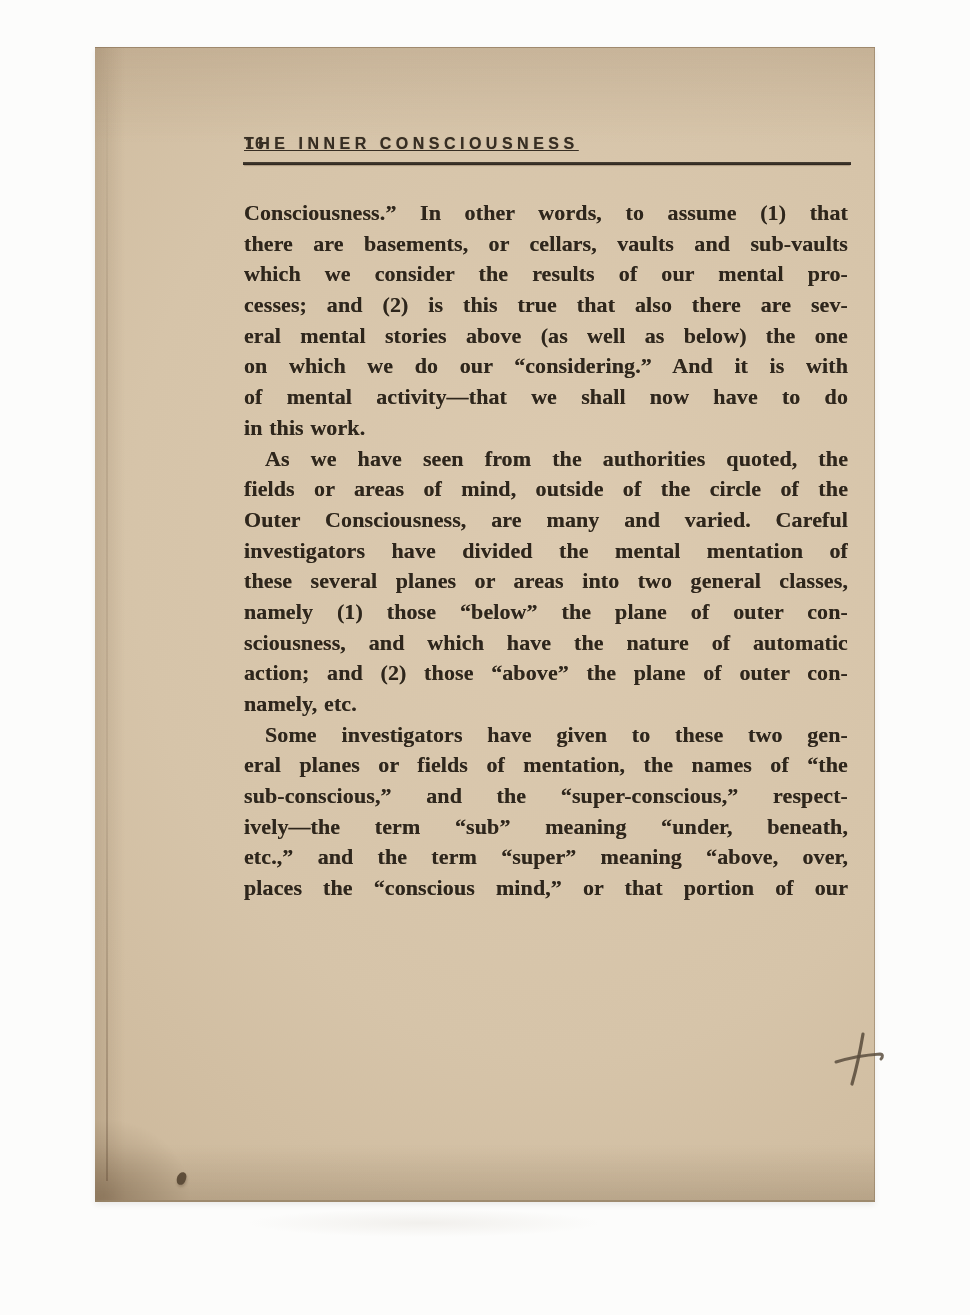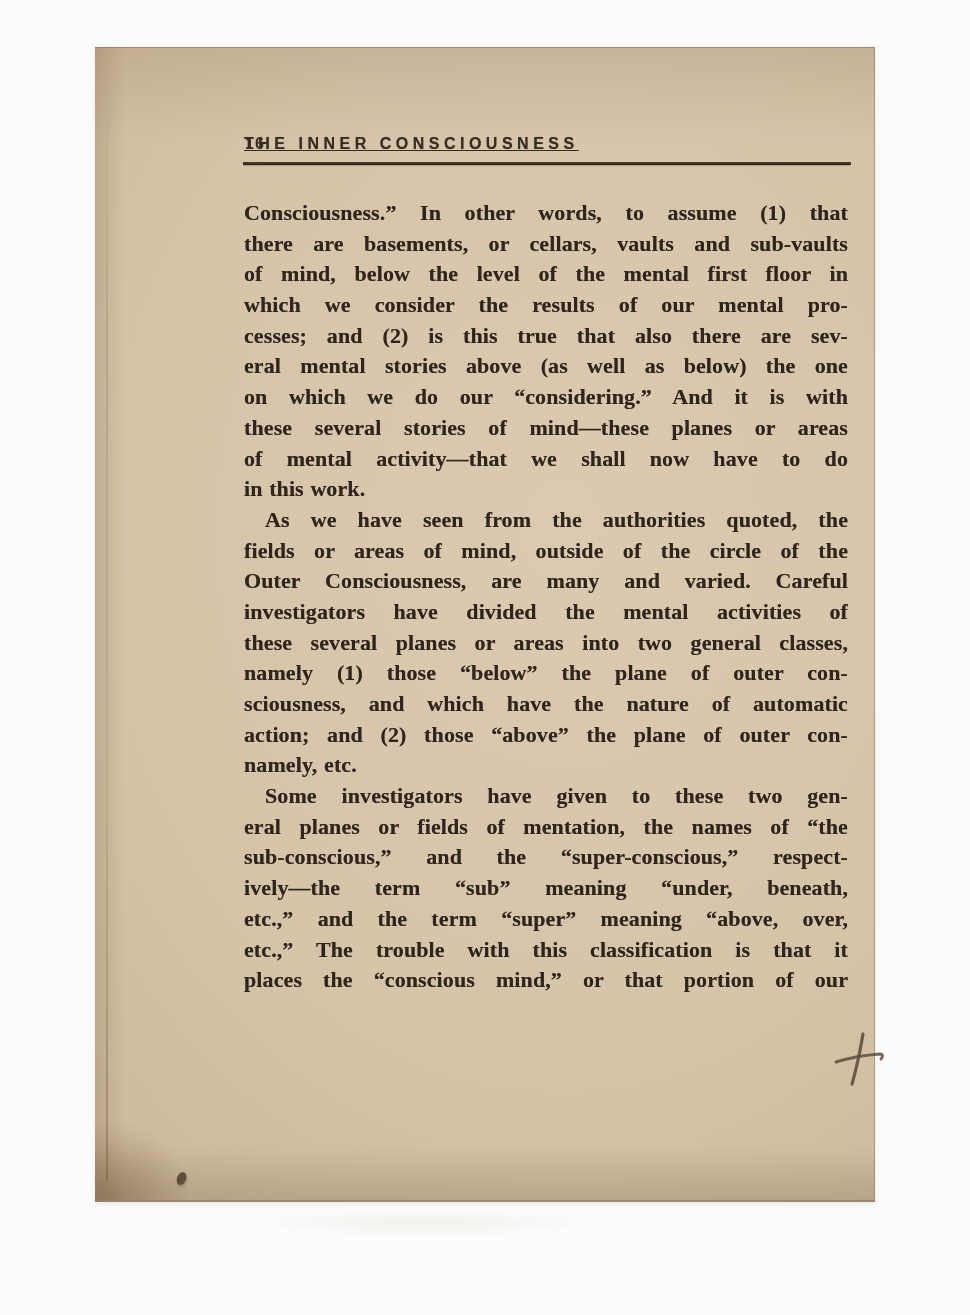--- a/index.html
+++ b/index.html
@@ -77,43 +77,40 @@
 
     <div class="running-head">
       <span class="page-number">16</span>
       <span class="head-title">THE INNER CONSCIOUSNESS</span>
     </div>
     <div class="head-rule"></div>
 
     <div class="body-text">
         <div class="line just">Consciousness.”  In other words, to assume (1) that</div>
         <div class="line just">there are basements, or cellars, vaults and sub-vaults</div>
-        <div class="line just">of mind, below the level of the mental first floor in</div>
         <div class="line just">which we consider the results of our mental pro-</div>
         <div class="line just">cesses; and (2) is this true that also there are sev-</div>
         <div class="line just">eral mental stories above (as well as below) the one</div>
         <div class="line just">on which we do our “considering.”  And it is with</div>
-        <div class="line just">these several stories of mind—these planes or areas</div>
         <div class="line just">of mental activity—that we shall now have to do</div>
         <div class="line nojust">in this work.</div>
         <div class="line just indent">As we have seen from the authorities quoted, the</div>
         <div class="line just">fields or areas of mind, outside of the circle of the</div>
         <div class="line just">Outer Consciousness, are many and varied.  Careful</div>
-        <div class="line just">investigators have divided the mental activities of</div>
+        <div class="line just">investigators have divided the mental mentation of</div>
         <div class="line just">these several planes or areas into two general classes,</div>
         <div class="line just">namely (1) those “below” the plane of outer con-</div>
         <div class="line just">sciousness, and which have the nature of automatic</div>
         <div class="line just">action; and (2) those “above” the plane of outer con-</div>
         <div class="line nojust">namely, etc.</div>
         <div class="line just indent">Some investigators have given to these two gen-</div>
         <div class="line just">eral planes or fields of mentation, the names of “the</div>
         <div class="line just">sub-conscious,” and the “super-conscious,” respect-</div>
         <div class="line just">ively—the term “sub” meaning “under, beneath,</div>
         <div class="line just">etc.,” and the term “super” meaning “above, over,</div>
-        <div class="line just">etc.,”  The trouble with this classification is that it</div>
         <div class="line just">places the “conscious mind,” or that portion of our</div>
       </div>
 
     <svg class="cross-mark" viewBox="0 0 54 58" xmlns="http://www.w3.org/2000/svg">
       <path d="M31 3 C29 15 26 32 20 53" fill="none" stroke="#5b4d3e" stroke-width="3.2" stroke-linecap="round" opacity="0.88"></path>
       <path d="M4 31 C17 27 34 24 48 23 C51 23 51 26 49 28" fill="none" stroke="#5b4d3e" stroke-width="3" stroke-linecap="round" opacity="0.85"></path>
     </svg>
   </div>
   <div class="smudge"></div>
 </div>

